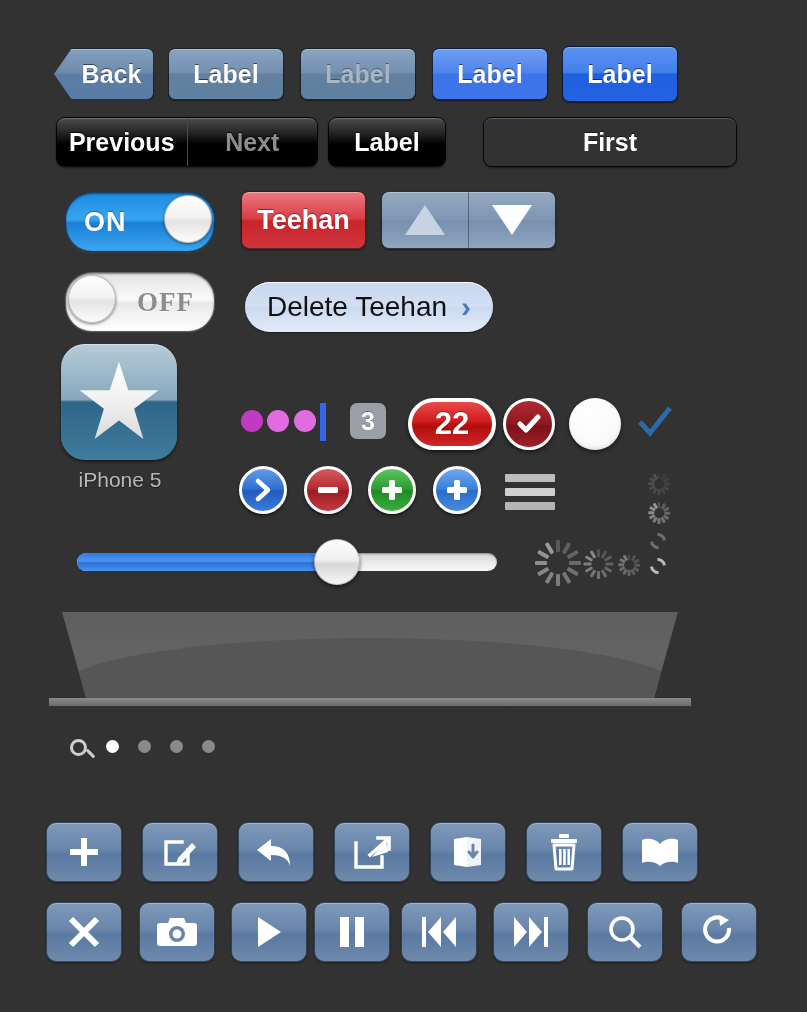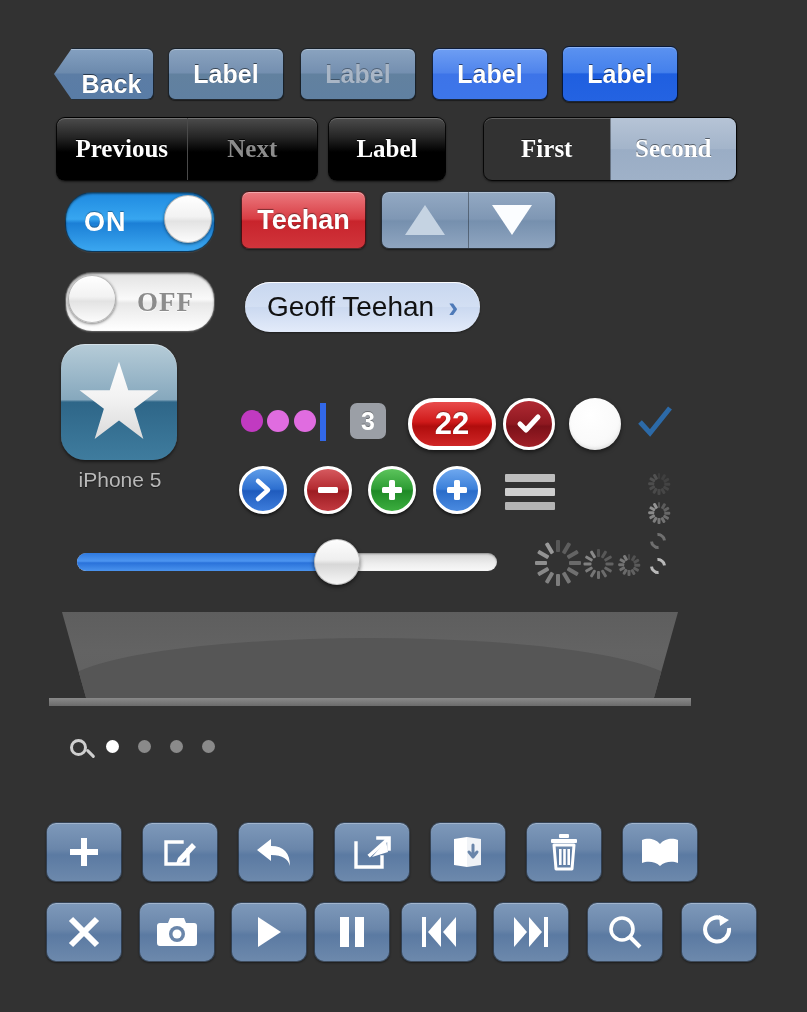--- a/index.html
+++ b/index.html
@@ -32,48 +32,47 @@
     cursor: pointer;
   }
   .navbtn.gray   { background: linear-gradient(to bottom, #8aa3bf 0%, #748fb0 48%, #62819f 50%, #6080a1 100%); }
   .navbtn.dim    { color: #a9b6c6; text-shadow: 0 -1px 0 rgba(0,0,0,.35); }
   .navbtn.blue   { background: linear-gradient(to bottom, #6e9ef3 0%, #4e83ec 48%, #3d74e8 50%, #3d76ea 100%); }
   .navbtn.blue2  { background: linear-gradient(to bottom, #5b92f0 0%, #4480ec 47%, #1f5fe0 50%, #2463e2 100%); }
 
   
   .backbtn {
     position: absolute;
-    display: flex; align-items: flex-end; justify-content: center;
+    display: flex; align-items: center; justify-content: center;
     height: 52px;
     font-size: 25px; font-weight: bold; color: #fff;
     text-shadow: 0 -1px 0 rgba(0,0,0,.55);
     cursor: pointer;
     padding-left: 16px;
     background: linear-gradient(to bottom, #84a0c0 0%, #6c8aad 48%, #5c7da5 50%, #597ca6 100%);
     border-radius: 0 7px 7px 0;
     border: 1px solid rgba(0,0,0,.7);
     border-left: none;
     box-shadow: inset 0 1px 0 rgba(255,255,255,.30), 0 1px 1px rgba(0,0,0,.45);
     clip-path: polygon(0 50%, 18px 0, 100% 0, 100% 100%, 18px 100%);
   }
   .backbtn::before {
     content: "";
     position: absolute; left: -1px; top: 0; bottom: 0; width: 20px;
   }
 
   
   .seg {
     position: absolute;
-    height: 64px;
+    height: 50px;
     border-radius: 9px;
     display: flex;
     overflow: hidden;
     border: 1px solid rgba(0,0,0,.85);
     box-shadow: inset 0 1px 0 rgba(255,255,255,.22), 0 1px 2px rgba(0,0,0,.5);
-    font-family: Liberation Serif, serif;
   }
   .seg .sgm {
     flex: 1;
     display: flex; align-items: center; justify-content: center;
     font-size: 25px; font-weight: bold;
     cursor: pointer;
     position: relative;
   }
   
   .seg.dark { background: linear-gradient(to bottom, #4c4c4c 0%, #262626 30%, #000 55%, #000 100%); }
@@ -373,23 +372,20 @@
   <div class="seg dark" style="left:328px; top:117px; width:118px;">
     <div class="sgm">
       <span>Label</span>
     </div>
   </div>
 
   <div class="seg blue" style="left:458px; top:117px; width:254px;">
     <div class="sgm">
       <span>First</span>
     </div>
-    <div class="sgm sel">
-      <span>Second</span>
-    </div>
   </div>
 
   <div class="switch on" style="left:65px; top:192px;">
     <span class="lbl">ON</span>
     <span class="knob"></span>
   </div>
 
   <div class="switch off" style="left:65px; top:272px;font-family:Liberation Serif, serif;">
     <span class="lbl">OFF</span>
     <span class="knob"></span>
@@ -402,21 +398,21 @@
   <div class="stepper" style="left:381px; top:191px; width:175px;">
     <div class="half">
       <span class="tri-up"></span>
     </div>
     <div class="half">
       <span class="tri-down"></span>
     </div>
   </div>
 
   <div class="pill" style="left:245px; top:282px;">
-    <span>Geoff Teehan</span>
+    <span>Delete Teehan</span>
     <span class="chev">›</span>
   </div>
 
   <div class="appicon" style="left:61px; top:344px;">
     <span class="star"></span>
   </div>
   <div class="appicon-label" style="left:40px; top:468px; width:160px;">iPhone 5</div>
 
   <span class="dot" style="left:241px; top:410px; background:#c13ac1;"></span>
   <span class="dot" style="left:267px; top:410px; background:#e06ce0;"></span>

